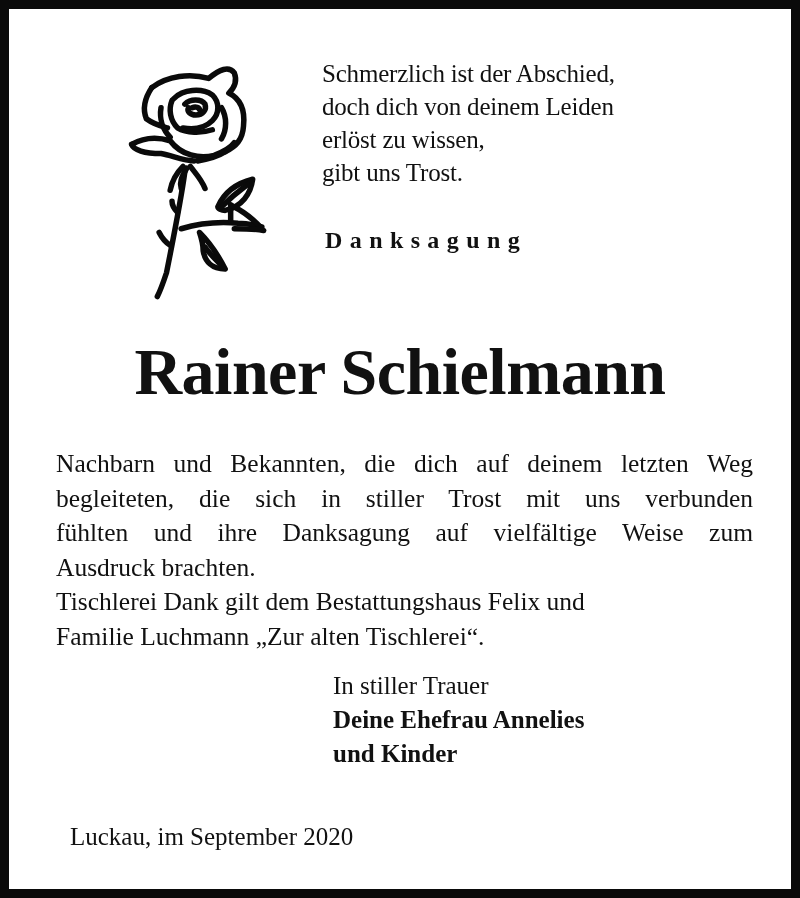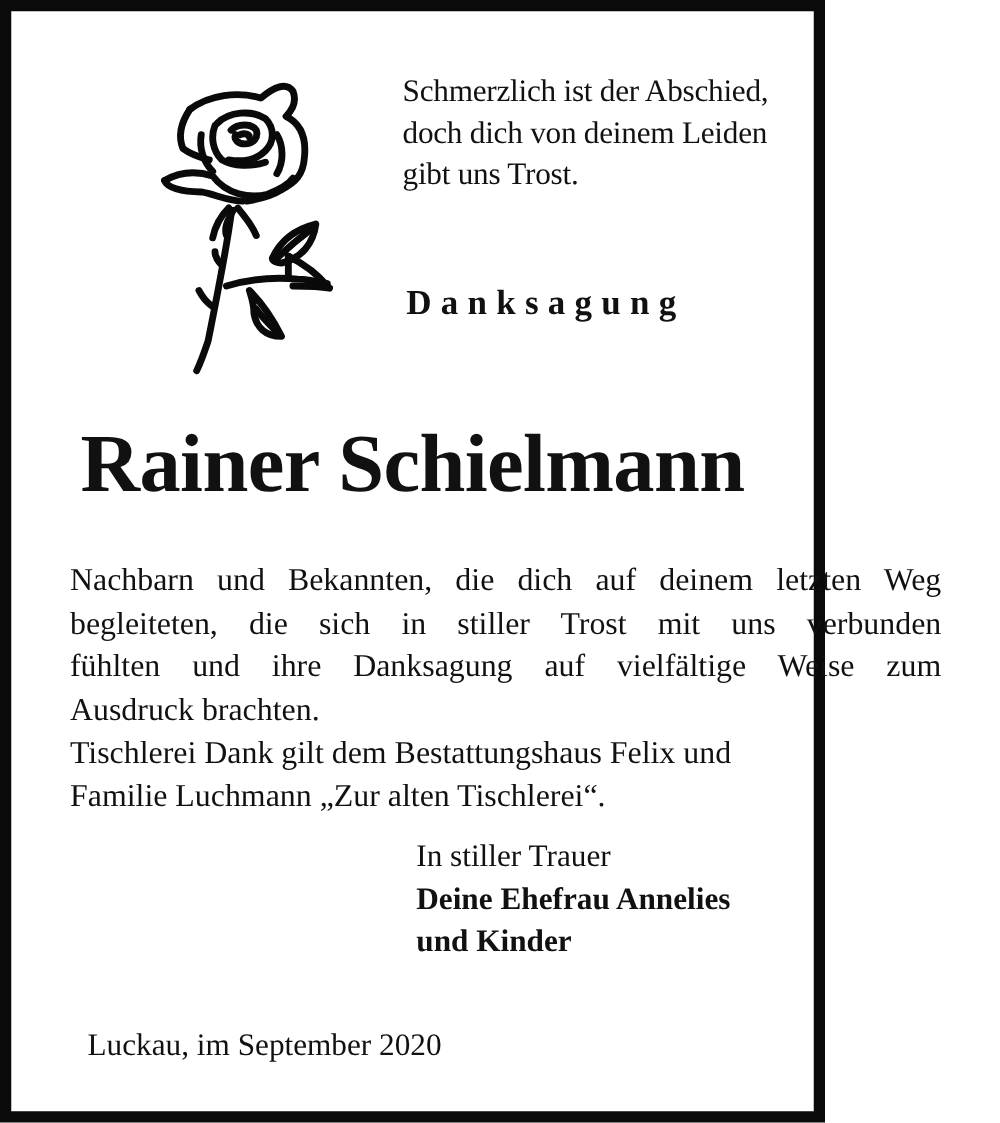--- a/index.html
+++ b/index.html
@@ -1,19 +1,19 @@
 <!DOCTYPE html>
 <html><head>
   <meta charset="utf-8">
   <style>
     html, body { margin: 0; padding: 0; background: #ffffff; }
     body { width: 800px; height: 898px; overflow: hidden; }
     .page {
       position: relative;
-      width: 660px; height: 898px;
+      width: 800px; height: 898px;
       box-sizing: border-box;
       border: 9px solid #0a0a0a;
       background: #ffffff;
       color: #111111;
       font-family: "Liberation Serif", "DejaVu Serif", serif;
     }
     .rose {
       position: absolute;
       left: 108px; top: 40px;
       width: 165px; height: 255px;
@@ -22,21 +22,21 @@
       position: absolute;
       left: 313px; top: 48px;
       font-size: 25px;
       line-height: 33px;
       letter-spacing: -0.2px;
     }
     .poem div { white-space: nowrap; }
     .danksagung {
       position: absolute;
       left: 316px; top: 218px;
-      font-size: 28px;
+      font-size: 24px;
       font-weight: bold;
       letter-spacing: 7.4px;
       white-space: nowrap;
     }
     .name {
       position: absolute;
       left: 0; right: 0; top: 325px;
       text-align: center;
       font-size: 66px;
       font-weight: bold;
@@ -109,20 +109,21 @@
     <path d="M124 166 C136 172, 148 180, 158 192"></path>
     <path d="M128 192 C140 192, 150 192, 160 194"></path>
 
     <path d="M90 196 C100 206, 110 220, 118 236 C104 236, 96 228, 94 216 C94 208, 92 202, 90 196 Z"></path>
     <path d="M96 212 C100 218, 106 224, 112 230"></path>
   </svg>
 
   <div class="poem">
     <div>Schmerzlich ist der Abschied,</div>
     <div>doch dich von deinem Leiden</div>
+    <div>erlöst zu wissen,</div>
     <div>gibt uns Trost.</div>
   </div>
 
   <div class="danksagung">Danksagung</div>
 
   <div class="name">Rainer Schielmann</div>
 
   <div class="body-text">
     <span class="just">Nachbarn und Bekannten, die dich auf deinem letzten Weg</span>
     <span class="just">begleiteten, die sich in stiller Trost mit uns verbunden</span>

